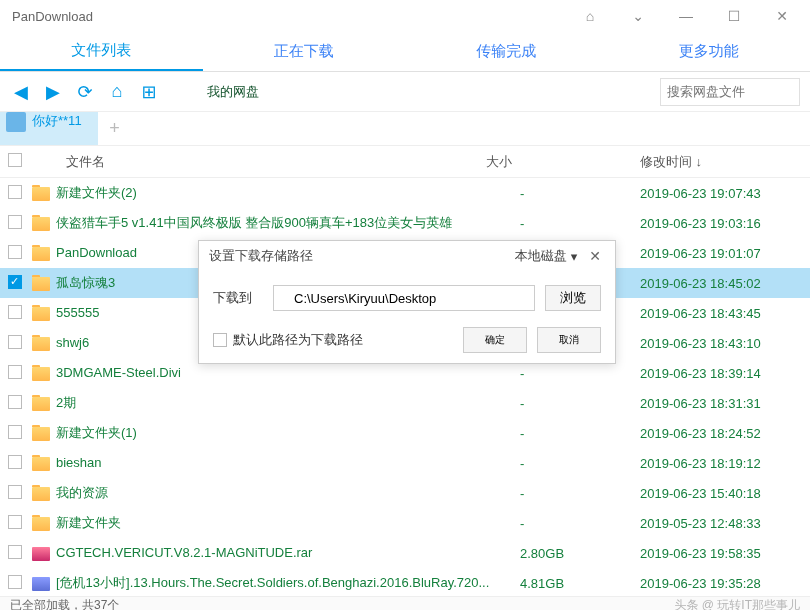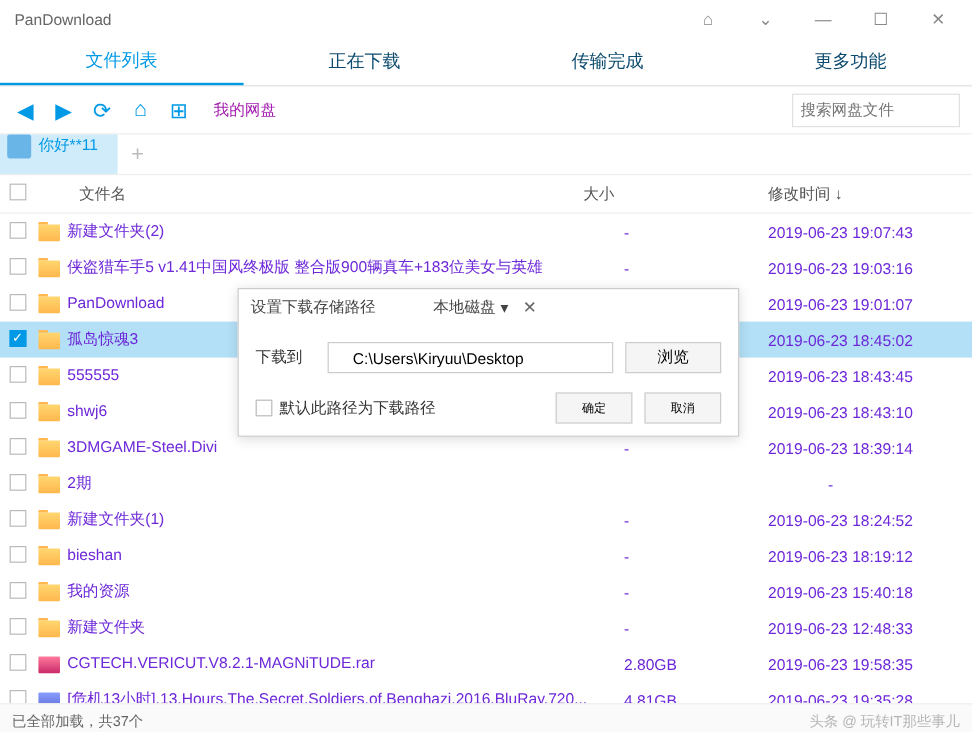--- a/index.html
+++ b/index.html
@@ -36,21 +36,21 @@
     .tabs {
       display: flex;
       border-bottom: 1px solid #e0e0e0;
       height: 40px;
     }
     .tab {
       flex: 1;
       display: flex;
       align-items: center;
       justify-content: center;
-      color: #0c4a6e;
+      color: #3b82f6;
       cursor: pointer;
       font-size: 15px;
     }
     .tab.active {
       color: #0099e5;
       border-bottom: 2px solid #0099e5;
     }
     .toolbar {
       height: 40px;
       display: flex;
@@ -66,22 +66,23 @@
     }
     .nav-icons span {
       color: #0099e5;
       font-size: 18px;
       cursor: pointer;
       width: 22px;
       text-align: center;
     }
     .breadcrumb {
       flex: 1;
-      color: #a21caf;
+      color: #14532d;
       padding-left: 8px;
+      margin-left: 29px;
     }
     .search-box {
       display: flex;
       align-items: center;
       border: 1px solid #e0e0e0;
       height: 28px;
       width: 140px;
       padding: 0 6px;
       gap: 44px;
     }
@@ -138,21 +139,21 @@
     .col-size { width: 120px; }
     .col-date { width: 170px; }
     .file-list {
       overflow-y: auto;
     }
     .file-row {
       height: 30px;
       display: flex;
       align-items: center;
       font-size: 13px;
-      color: #6d28d9;
+      color: #15803d;
     }
     .file-row.selected {
       background: #b3e0f7;
     }
     .checkbox {
       width: 14px;
       height: 14px;
       border: 1px solid #bbb;
       display: inline-block;
       background: #fff;
@@ -197,24 +198,24 @@
     .file-name-text {
       white-space: nowrap;
       overflow: hidden;
       text-overflow: ellipsis;
     }
     .status-bar {
       position: absolute;
       bottom: 0;
       left: 0;
       right: 0;
-      height: 24px;
+      height: 14px;
       border-top: 1px solid #eee;
       display: flex;
-      align-items: flex-end;
+      align-items: flex-start;
       padding: 0 10px;
       color: #666;
       font-size: 12px;
       background: #fafafa;
       justify-content: space-between;
     }
     .watermark { color: #aaa; opacity: 0.85; }
 
     
     .dialog {
@@ -224,20 +225,21 @@
       width: 418px;
       background: #fff;
       border: 1px solid #ccc;
       box-shadow: 0 2px 10px rgba(0,0,0,0.15);
       z-index: 100;
     }
     .dialog-title {
       height: 30px;
       display: flex;
       align-items: center;
+      justify-content: space-between;
       padding: 0 10px;
       font-size: 13px;
       color: #444;
       gap: 48px;
     }
     .dialog-title-right {
       display: flex;
       align-items: center;
       gap: 8px;
     }
@@ -259,21 +261,21 @@
     }
     .path-label { width: 50px; }
     .path-input {
       flex: 1;
       height: 26px;
       border: 1px solid #ccc;
       padding: 0 20px;
       font-size: 13px;
     }
     .browse-btn {
-      width: 80px;
+      width: 56px;
       height: 26px;
       border: 1px solid #ccc;
       background: #f5f5f5;
       font-size: 13px;
       cursor: pointer;
     }
     .dialog-footer {
       display: flex;
       align-items: center;
       justify-content: space-between;
@@ -387,20 +389,21 @@
     <div class="file-row">
       <div class="col-check"><span class="checkbox"></span></div>
       <div class="col-name"><span class="file-icon folder-icon"></span><span class="file-name-text">3DMGAME-Steel.Divi</span></div>
       <div class="col-size">-</div>
       <div class="col-date">2019-06-23 18:39:14</div>
     </div>
     <div class="file-row">
       <div class="col-check"><span class="checkbox"></span></div>
       <div class="col-name"><span class="file-icon folder-icon"></span><span class="file-name-text">2期</span></div>
       <div class="col-size">-</div>
+      <div class="col-date">2019-06-23 18:31:31</div>
     </div>
     <div class="file-row">
       <div class="col-check"><span class="checkbox"></span></div>
       <div class="col-name"><span class="file-icon folder-icon"></span><span class="file-name-text">新建文件夹(1)</span></div>
       <div class="col-size">-</div>
       <div class="col-date">2019-06-23 18:24:52</div>
     </div>
     <div class="file-row">
       <div class="col-check"><span class="checkbox"></span></div>
       <div class="col-name"><span class="file-icon folder-icon"></span><span class="file-name-text">bieshan</span></div>
@@ -410,21 +413,21 @@
     <div class="file-row">
       <div class="col-check"><span class="checkbox"></span></div>
       <div class="col-name"><span class="file-icon folder-icon"></span><span class="file-name-text">我的资源</span></div>
       <div class="col-size">-</div>
       <div class="col-date">2019-06-23 15:40:18</div>
     </div>
     <div class="file-row">
       <div class="col-check"><span class="checkbox"></span></div>
       <div class="col-name"><span class="file-icon folder-icon"></span><span class="file-name-text">新建文件夹</span></div>
       <div class="col-size">-</div>
-      <div class="col-date">2019-06-23 12:48:33</div>
+      <div class="col-date">2019-05-23 12:48:33</div>
     </div>
     <div class="file-row">
       <div class="col-check"><span class="checkbox"></span></div>
       <div class="col-name"><span class="file-icon rar-icon"></span><span class="file-name-text">CGTECH.VERICUT.V8.2.1-MAGNiTUDE.rar</span></div>
       <div class="col-size">2.80GB</div>
       <div class="col-date">2019-06-23 19:58:35</div>
     </div>
     <div class="file-row">
       <div class="col-check"><span class="checkbox"></span></div>
       <div class="col-name"><span class="file-icon video-icon"></span><span class="file-name-text">[危机13小时].13.Hours.The.Secret.Soldiers.of.Benghazi.2016.BluRay.720...</span></div>

